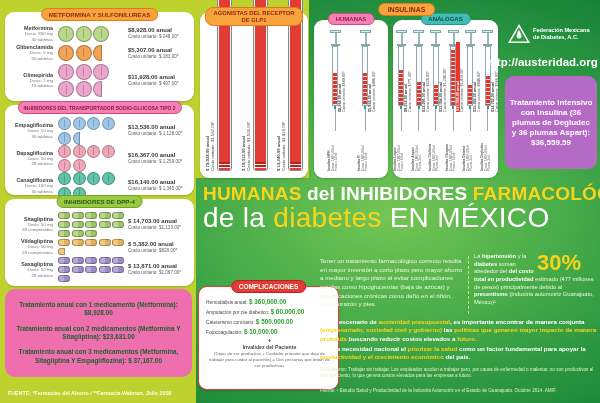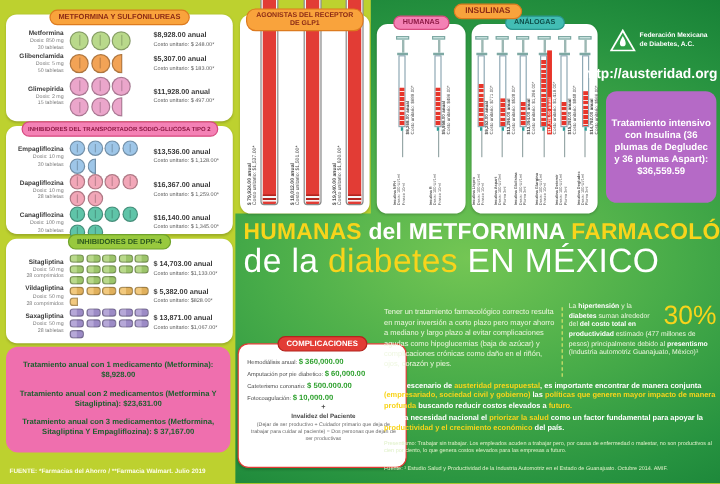--- a/index.html
+++ b/index.html
@@ -89,21 +89,21 @@
   .purple-box{position:absolute;left:505px;top:76px;width:92px;height:93px;background:#b56ac6;border-radius:9px;
     box-sizing:border-box;padding:5px 4px;display:flex;align-items:center;justify-content:center;
     color:#fff;font-weight:700;font-size:8px;line-height:1.25;text-align:center}
   .title1{position:absolute;left:203px;top:183px;width:395px;font-size:19px;font-weight:800;letter-spacing:.2px;white-space:nowrap}
   .title2{position:absolute;left:203px;top:202px;width:397px;font-size:28px;font-weight:400;letter-spacing:.3px;white-space:nowrap}
   .c-w{color:#fff}.c-y{color:#f8d41b}
   .p1{position:absolute;left:320px;top:257px;width:144px;font-size:6.2px;line-height:1.4;color:#eef7e0}
   .vsep{position:absolute;left:468px;top:256px;height:58px;border-left:1px dashed #d9e46c}
   .hyper{position:absolute;left:474px;top:253px;width:123px;font-size:5.7px;line-height:1.35;color:#eef7e0}
   .hyper b{font-weight:800;color:#fff}
-  .pct{float:right;font-size:22px;font-weight:400;color:#f8d41b;line-height:.95;margin:0 0 1px 3px}
+  .pct{float:right;font-size:22px;font-weight:700;color:#f8d41b;line-height:.95;margin:0 16px 1px 3px}
   .p2{position:absolute;left:320px;top:318px;width:278px;font-size:6.2px;font-weight:800;line-height:1.35}
   .p3{position:absolute;left:320px;top:345px;width:278px;font-size:6.2px;font-weight:800;line-height:1.35}
   .fineprint{position:absolute;left:320px;top:367px;width:276px;font-size:4.6px;line-height:1.35;color:#dff0c8}
   .fuente{position:absolute;left:320px;top:388px;width:276px;font-size:4.6px;color:#dff0c8}
   
   #oral-sections .sec-header{top:-4px;font-size:6.2px}
   #oral-sections .oral-card.s1 .sec-header{font-size:5px;padding:2.5px 5px}
   .glp-card{left:200px;top:12px;width:108px;height:166px}
   .glp-header{top:-5px;font-size:5.8px;width:82px;white-space:normal;line-height:1.15}
   .ins-title{position:absolute;left:50%;transform:translateX(-50%);top:3px;font-size:7px;font-weight:800;
@@ -548,21 +548,21 @@
   <div class="logo-txt">
     <div>Federación Mexicana</div>
     <div>de Diabetes, A.C.</div>
   </div>
 </div>
 <a class="site-url" href="#">http://austeridad.org</a>
 <div class="purple-box">
   <span>Tratamiento intensivo con Insulina (36 plumas de Degludec y 36 plumas Aspart): $36,559.59</span>
 </div>
 
-<div class="title1" id="title1"><span class="c-y">HUMANAS </span><span class="c-w">del METFORMINA </span><span class="c-y">FARMACOLÓGICO</span></div>
+<div class="title1" id="title1"><span class="c-y">HUMANAS </span><span class="c-w">del INHIBIDORES </span><span class="c-y">FARMACOLÓGICO</span></div>
 <div class="title2" id="title2"><span class="c-w">de la </span><span class="c-y">diabetes </span><span class="c-w">EN MÉXICO</span></div>
 
 <div class="p1">Tener un tratamiento farmacológico correcto resulta en mayor inversión a corto plazo pero mayor ahorro a mediano y largo plazo al evitar complicaciones agudas como hipoglucemias (baja de azúcar) y complicaciones crónicas como daño en el riñón, ojos, corazón y pies.</div>
 <div class="vsep"></div>
 <div class="hyper" id="hyper"><span class="pct">30%</span><span>La </span><b>hipertensión</b><span> y la </span><b>diabetes</b><span> suman alrededor del </span><b>del costo total en productividad</b><span> estimado (477 millones de pesos) principalmente debido al </span><b>presentismo</b><span> (Industria automotriz Guanajuato, México)¹</span></div>
 <div class="p2" id="p2"><span class="c-w">En un escenario de </span><span class="c-y">austeridad presupuestal</span><span class="c-w">, es importante encontrar de manera conjunta </span><span class="c-y">(empresariado, sociedad civil y gobierno)</span><span class="c-w"> las </span><span class="c-y">políticas que generen mayor impacto de manera profunda</span><span class="c-w"> buscando reducir costos elevados a </span><span class="c-y">futuro.</span></div>
 <div class="p3" id="p3"><span class="c-w">Es una necesidad nacional el </span><span class="c-y">priorizar la salud</span><span class="c-w"> como un factor fundamental para apoyar la </span><span class="c-y">productividad y el crecimiento económico</span><span class="c-w"> del país.</span></div>
 <div class="fineprint">Presentismo: Trabajar sin trabajar. Los empleados acuden a trabajar pero, por causa de enfermedad o malestar, no son productivos al cien por ciento, lo que genera costos elevados para las empresas a futuro.</div>
 <div class="fuente">Fuente: ¹ Estudio Salud y Productividad de la Industria Automotriz en el Estado de Guanajuato. Octubre 2014. AMIF.</div>
 

